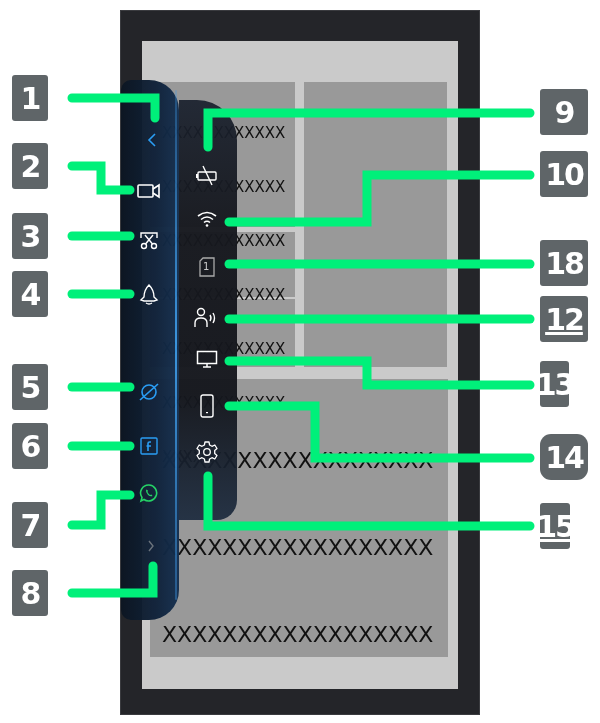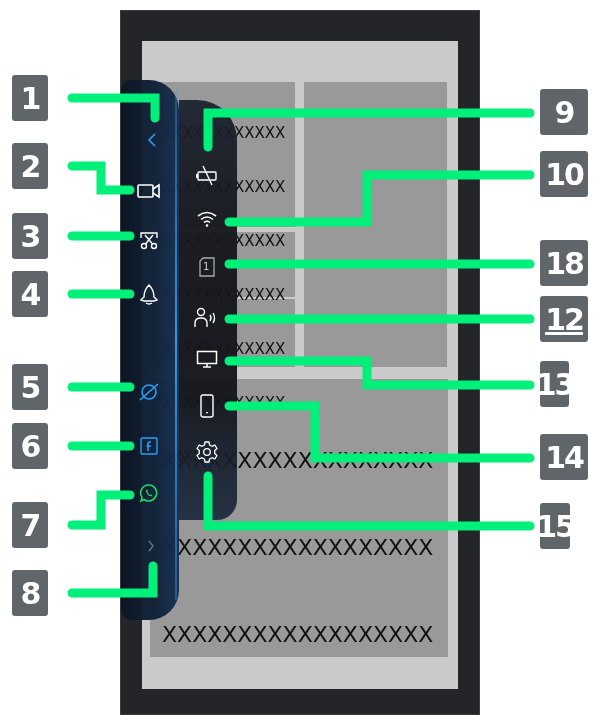--- a/index.html
+++ b/index.html
@@ -180,14 +180,14 @@
 <div class="callout" style="left:12px;top:271px;">4</div>
 <div class="callout" style="left:12px;top:364px;">5</div>
 <div class="callout" style="left:12px;top:423px;">6</div>
 <div class="callout" style="left:12px;top:502px;">7</div>
 <div class="callout" style="left:12px;top:570px;">8</div>
 <div class="callout" style="left:540px;top:89px;width:48px;">9</div>
 <div class="callout" style="left:540px;top:151px;width:48px;">10</div>
 <div class="callout" style="left:540px;top:240px;width:48px;">18</div>
 <div class="callout" style="left:540px;top:296px;width:48px;text-decoration:underline;">12</div>
 <div class="callout" style="left:540px;top:361px;width:29px;">13</div>
-<div class="callout" style="left:540px;top:434px;width:48px;">14</div>
-<div class="callout" style="left:540px;top:503px;width:30px;">15</div>
+<div class="callout" style="left:540px;top:434px;width:48px;border-radius:11px;">14</div>
+<div class="callout" style="left:540px;top:503px;width:30px;text-decoration:underline;">15</div>
 
 </body></html>

